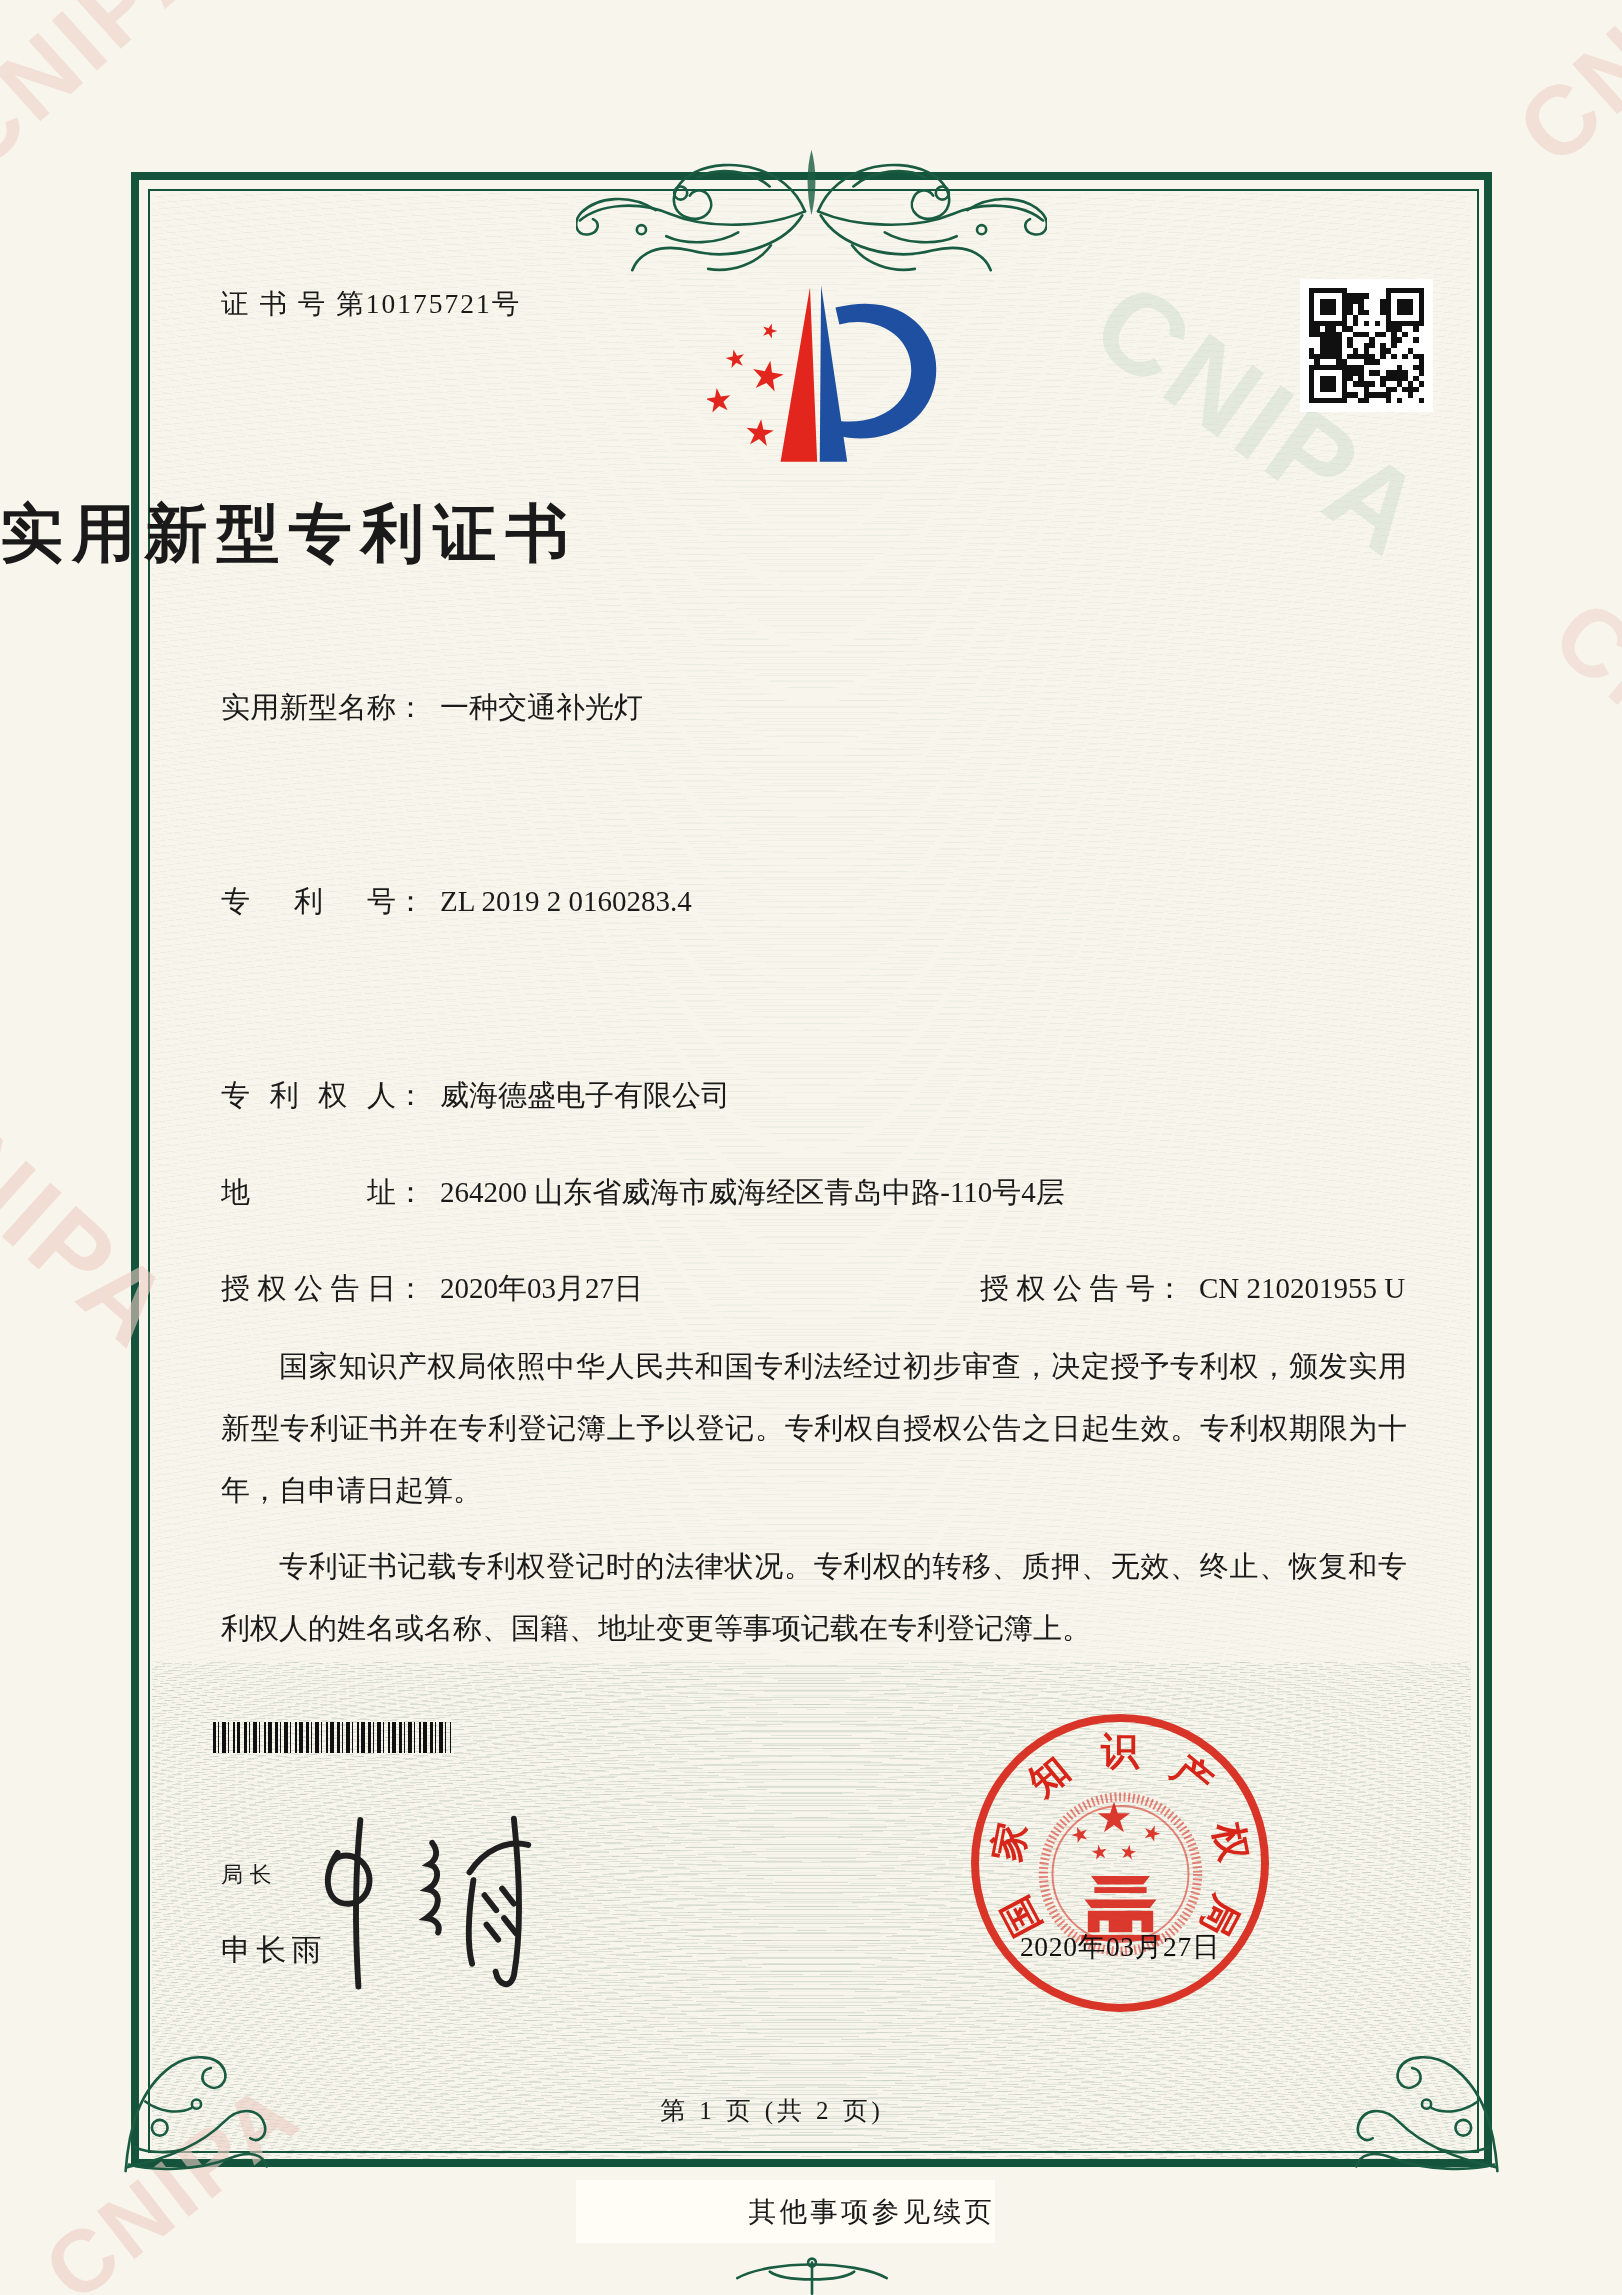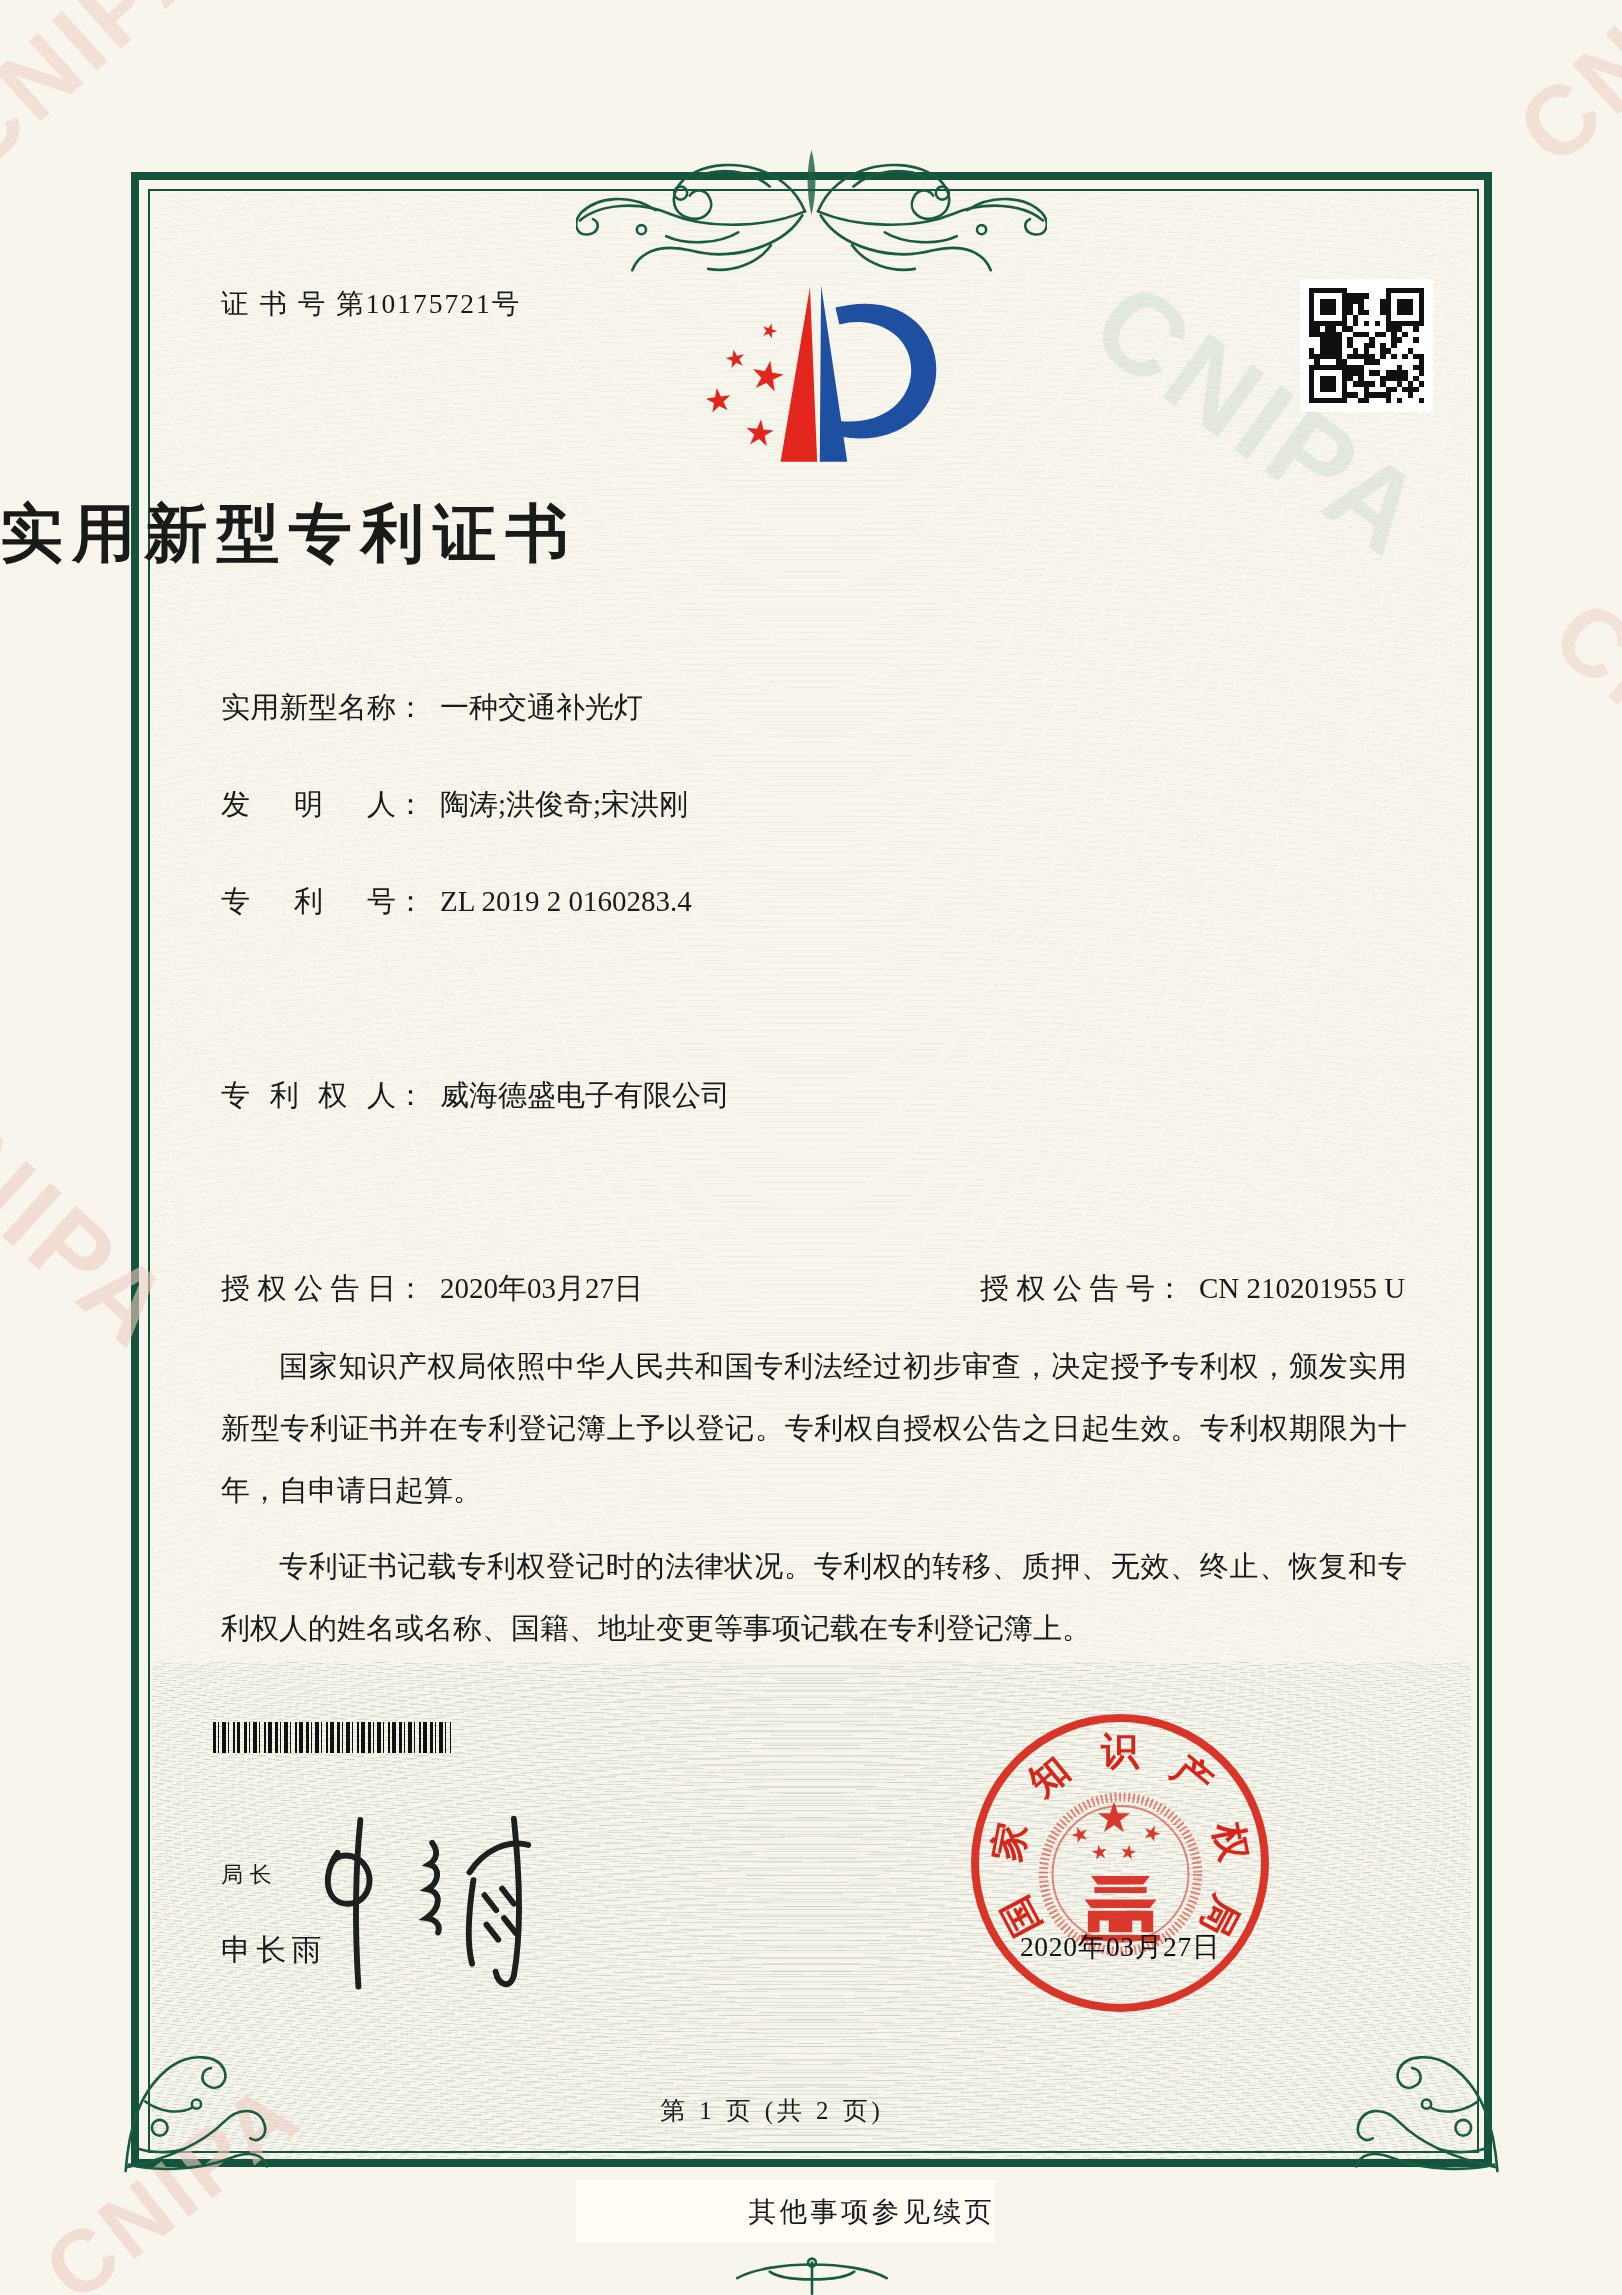--- a/index.html
+++ b/index.html
@@ -319,28 +319,28 @@
             <rect x="2" y="16" width="3" height="3" fill="#101010"></rect>
           </g>
         </svg>
     </div>
 
     <div class="title">实用新型专利证书</div>
 
     <div class="field-row" style="top:688px;">
       <span class="f-label">实用新型名称</span><span>：</span><span class="f-value">一种交通补光灯</span>
     </div>
-    <div class="field-row" style="top:785px;">
-      <span class="f-label">发明人</span><span>：</span><span class="f-value">陶涛;洪俊奇;宋洪刚</span>
-    </div>
     <div class="field-row" style="top:882px;">
       <span class="f-label">专利号</span><span>：</span><span class="f-value">ZL 2019 2 0160283.4</span>
     </div>
     <div class="field-row" style="top:1076px;">
       <span class="f-label">专利权人</span><span>：</span><span class="f-value">威海德盛电子有限公司</span>
+    </div>
+    <div class="field-row" style="top:1173px;">
+      <span class="f-label">地址</span><span>：</span><span class="f-value">264200 山东省威海市威海经区青岛中路-110号4层</span>
     </div>
     <div class="field-row" style="top:1269px;">
       <span class="f-label">授权公告日</span><span>：</span><span class="f-value">2020年03月27日</span>
       <span class="grant-no-group">
         <span class="f-label">授权公告号</span><span>：</span><span class="f-value">CN 210201955 U</span>
       </span>
     </div>
 
     <div class="body-par" style="top:1335px;">国家知识产权局依照中华人民共和国专利法经过初步审查，决定授予专利权，颁发实用新型专利证书并在专利登记簿上予以登记。专利权自授权公告之日起生效。专利权期限为十年，自申请日起算。</div>
     <div class="body-par" style="top:1535px;">专利证书记载专利权登记时的法律状况。专利权的转移、质押、无效、终止、恢复和专利权人的姓名或名称、国籍、地址变更等事项记载在专利登记簿上。</div>

